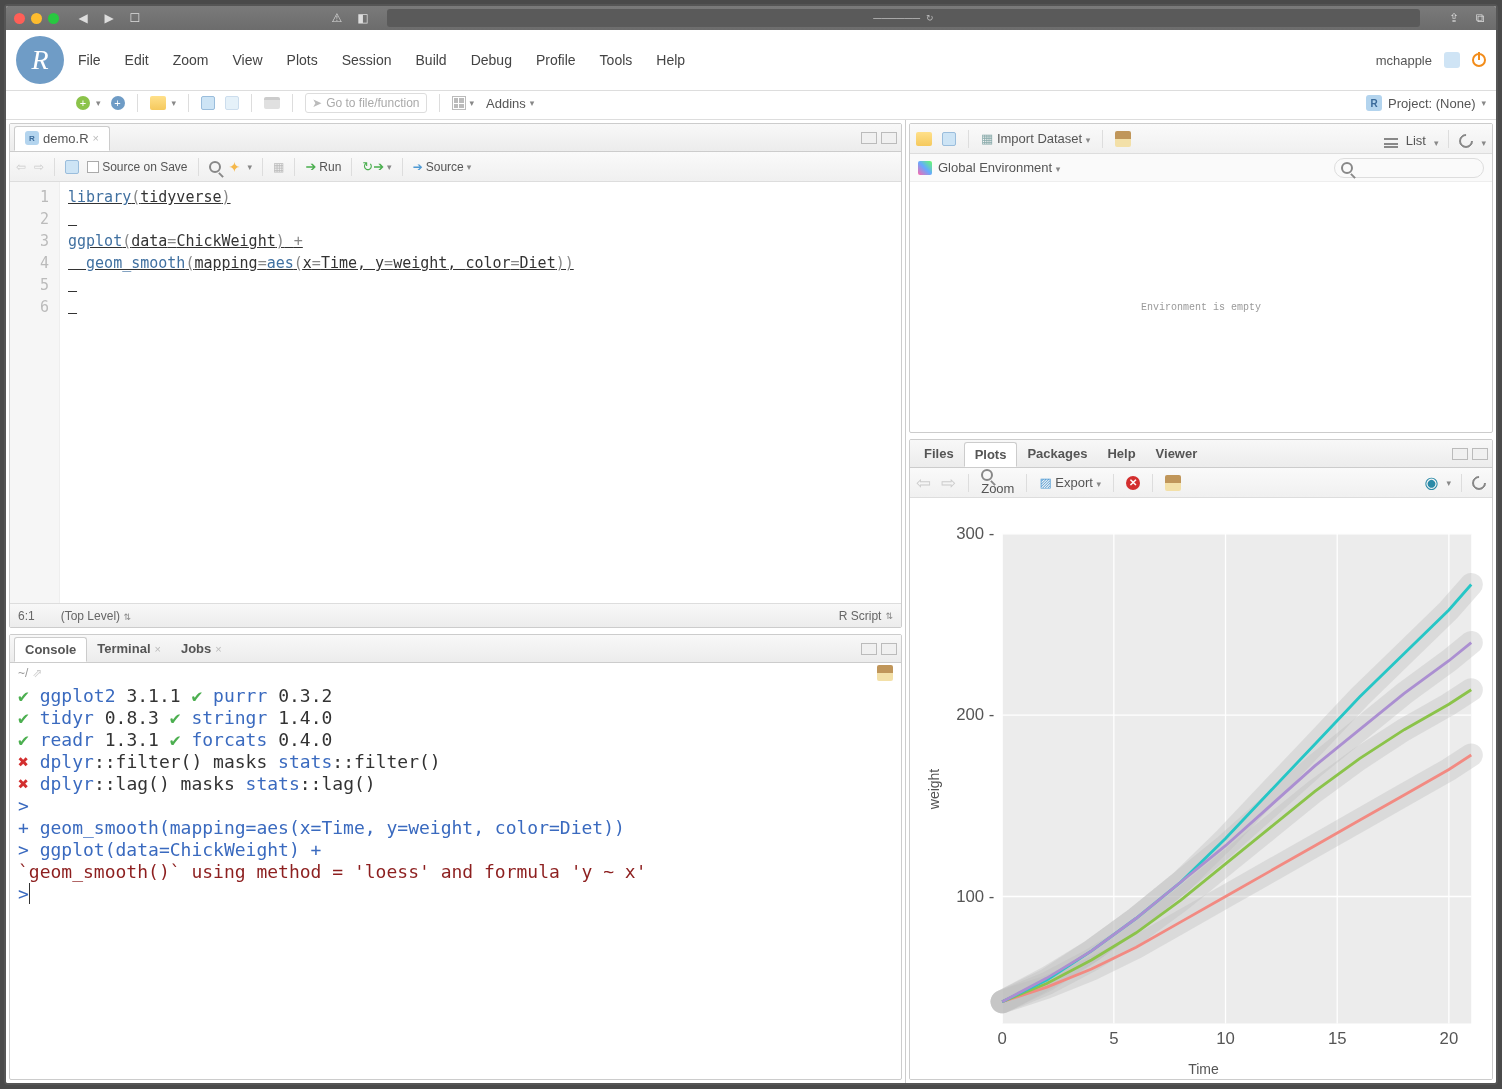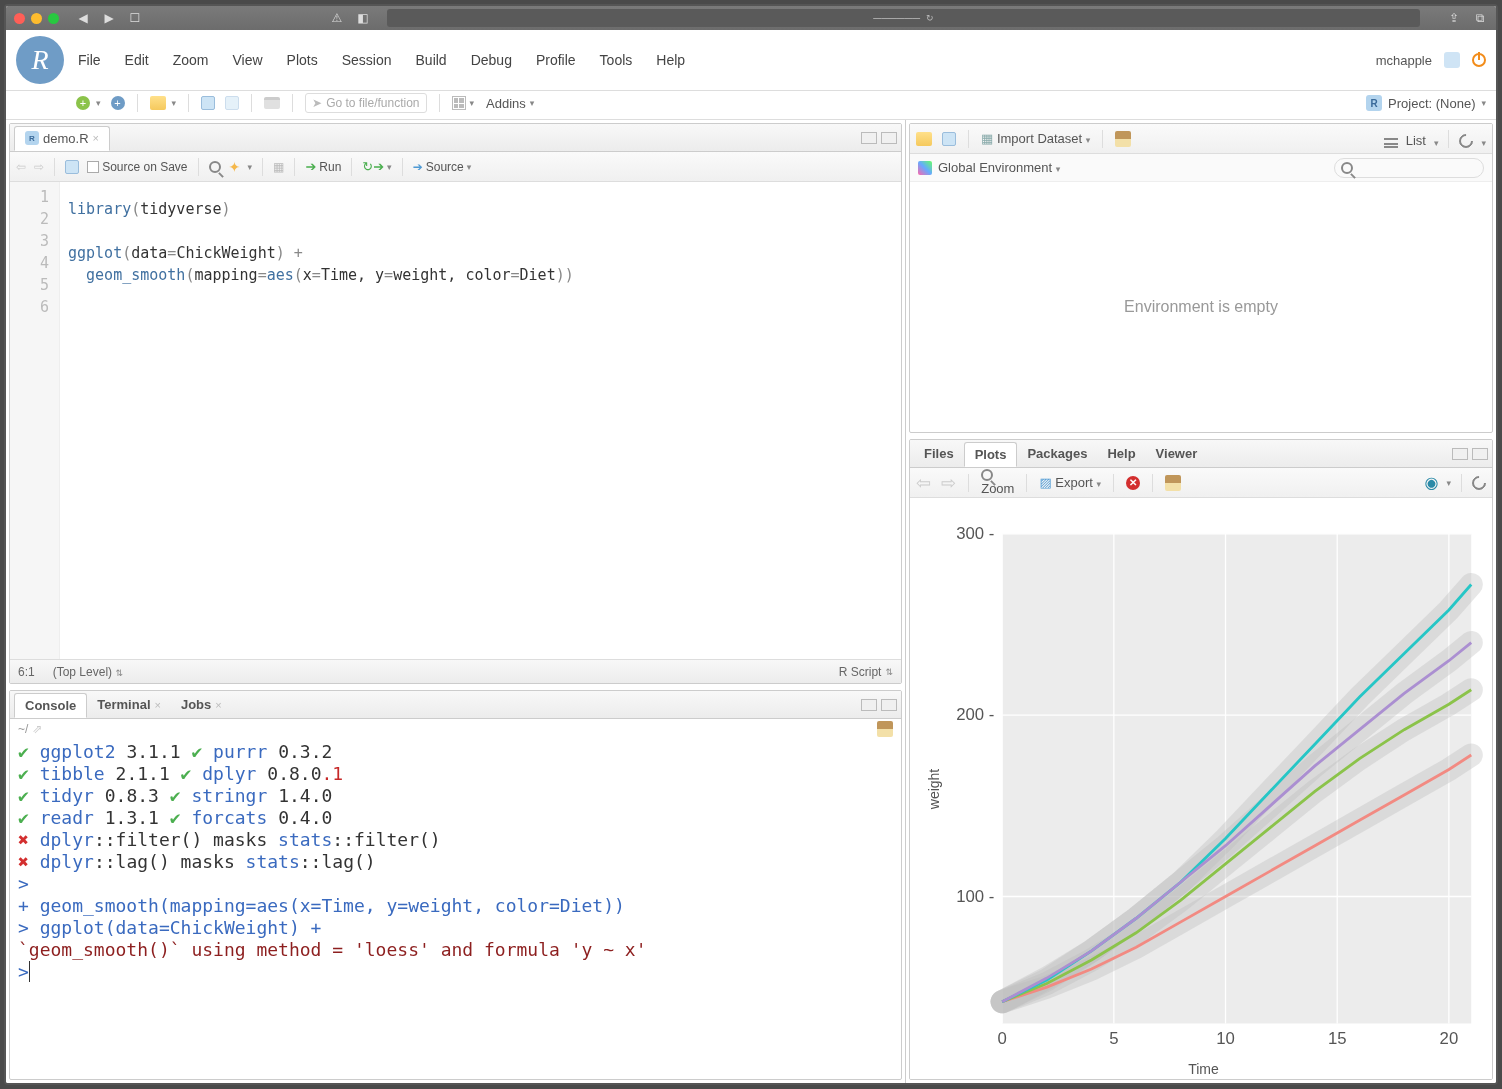--- a/index.html
+++ b/index.html
@@ -29,45 +29,45 @@
 .addins{display:flex;align-items:center;gap:4px;font-size:13px;color:#555;}
 .grid-icon{width:14px;height:14px;border:1px solid #bbb;display:grid;grid-template-columns:1fr 1fr;grid-template-rows:1fr 1fr;gap:1px;padding:1px;}
 .grid-icon div{background:#bbb;}
 .project-label{margin-left:auto;display:flex;align-items:center;gap:6px;font-size:13px;color:#555;}
 .rbadge{width:16px;height:16px;background:#b3d4ee;border-radius:3px;font-size:10px;display:flex;align-items:center;justify-content:center;color:#3a6a9a;font-weight:bold;}
 .panes { flex:1; display:flex; }
 .left-col{flex:1;display:flex;flex-direction:column;border-right:1px solid #ccc;}
 .right-col{width:590px;display:flex;flex-direction:column;}
 .pane{display:flex;flex-direction:column;border:1px solid #ccc;margin:3px;border-radius:2px;overflow:hidden;}
 .source-pane{flex:1;}
-.console-pane{height:390px;}
+.console-pane{height:446px;}
 .env-pane{height:310px;}
 .plot-pane{flex:1;}
 .tabbar{background:linear-gradient(#f8f8f8,#ececec);border-bottom:1px solid #ccc;display:flex;align-items:center;height:28px;padding:0 4px;}
 .tab{padding:4px 10px;font-size:13px;color:#555;display:flex;align-items:center;gap:4px;}
 .tab.active{background:#fff;border:1px solid #ccc;border-bottom:1px solid #fff;border-radius:3px 3px 0 0;margin-bottom:-1px;}
 .tab .close-x{color:#bbb;font-size:11px;}
 .win-ctrl{margin-left:auto;display:flex;gap:4px;}
 .win-btn{width:16px;height:12px;border:1px solid #bbb;background:#f0f0f0;}
 .subtoolbar{background:linear-gradient(#fafafa,#f0f0f0);border-bottom:1px solid #ddd;display:flex;align-items:center;height:30px;padding:0 6px;gap:8px;font-size:12px;color:#555;}
 .subtoolbar .sb-item{display:flex;align-items:center;gap:3px;}
 .checkbox-empty{width:12px;height:12px;border:1px solid #aaa;background:#fff;}
 .run-arrow{color:#4caf50;font-size:13px;}
 .editor-body{flex:1;display:flex;font-family:Menlo,Monaco,Consolas,monospace;font-size:15px;line-height:22px;overflow:hidden;}
 .gutter{width:50px;background:#f6f6f6;color:#bbb;text-align:right;padding:4px 10px 0 0;border-right:1px solid #eee;}
-.code{flex:1;padding:16px 8px;white-space:pre;color:#333;}
+.code{flex:1;padding:4px 8px;white-space:pre;color:#333;text-decoration:underline;}
 .c-kw{color:#4070a0;}.c-paren{color:#888;}.c-op{color:#888;}
-.statusbar{background:linear-gradient(#f8f8f8,#ececec);border-top:1px solid #ddd;height:24px;display:flex;align-items:center;padding:0 8px;font-size:12px;color:#666;gap:18px;}
+.statusbar{background:linear-gradient(#f8f8f8,#ececec);border-top:1px solid #ddd;height:24px;display:flex;align-items:center;padding:0 8px;font-size:12px;color:#666;gap:26px;}
 .statusbar .right{margin-left:auto;display:flex;align-items:center;gap:4px;}
 .console-path{padding:2px 8px;color:#999;font-size:12px;display:flex;align-items:center;gap:4px;}
 .console-body{flex:1;font-family:Menlo,Monaco,Consolas,monospace;font-size:18px;line-height:22px;padding:2px 8px;overflow:hidden;color:#333;}
 .check{color:#4caf50;font-weight:bold;}
 .cross{color:#d32f2f;font-weight:bold;}
 .blue{color:#3a6abf;}.red{color:#c62828;}.darkred{color:#8d1f1f;}
-.env-body{flex:1;display:flex;align-items:center;justify-content:center;color:#999;font-size:16px;}
+.env-body{flex:1;display:flex;align-items:center;justify-content:center;color:#999;font-size:10px;font-family:Liberation Mono, monospace;}
 .env-toolbar{background:linear-gradient(#fafafa,#f0f0f0);border-bottom:1px solid #ddd;height:30px;display:flex;align-items:center;padding:0 6px;gap:10px;font-size:13px;color:#555;}
 .env-scope{background:#fafafa;border-bottom:1px solid #eee;height:28px;display:flex;align-items:center;padding:0 8px;gap:6px;font-size:13px;color:#555;}
 .search-box{margin-left:auto;width:150px;height:20px;border:1px solid #ddd;border-radius:10px;display:flex;align-items:center;padding:0 6px;color:#bbb;}
 .plot-toolbar{background:linear-gradient(#fafafa,#f0f0f0);border-bottom:1px solid #ddd;height:30px;display:flex;align-items:center;padding:0 6px;gap:10px;font-size:13px;color:#555;}
 .plot-area{flex:1;position:relative;background:#fff;display:flex;}
 .chart-wrap{flex:1;position:relative;padding:10px 0 4px 20px;display:flex;}
 .yaxis-label{position:absolute;left:4px;top:50%;transform:translateY(-50%) rotate(-90deg);font-size:14px;color:#555;}
 .xaxis-label{position:absolute;bottom:2px;left:50%;transform:translateX(-50%);font-size:14px;color:#555;}
 .plot-svg{flex:1;}
 .caret{font-size:9px;color:#888;}
@@ -279,21 +279,20 @@
           </div>
           <div class="console-path">
             <span>~/</span>
             <span style="color:#ccc">⇗</span>
             <span style="margin-left:auto">
                 <div class="broom"></div>
               </span>
           </div>
           <div class="console-body" id="console-body">
               <div><span class="check">✔</span> <span class="blue">ggplot2</span> 3.1.1       <span class="check">✔</span> <span class="blue">purrr  </span> 0.3.2</div>
-              <div><span class="check">✔</span> <span class="blue">tibble </span> 2.1.1       <span class="check">✔</span> <span class="blue">dplyr  </span> 0.8.0<span class="red">.1</span></div>
               <div><span class="check">✔</span> <span class="blue">tidyr  </span> 0.8.3       <span class="check">✔</span> <span class="blue">stringr</span> 1.4.0</div>
               <div><span class="check">✔</span> <span class="blue">readr  </span> 1.3.1       <span class="check">✔</span> <span class="blue">forcats</span> 0.4.0</div>
               <div><span class="cross">✖</span> <span class="blue">dplyr</span>::filter() masks <span class="blue">stats</span>::filter()</div>
               <div><span class="cross">✖</span> <span class="blue">dplyr</span>::lag()    masks <span class="blue">stats</span>::lag()</div>
               <div><span class="blue">&gt;</span></div>
               <div><span class="blue">+   geom_smooth(mapping=aes(x=Time, y=weight, color=Diet))</span></div>
               <div><span class="blue">&gt; ggplot(data=ChickWeight) +</span></div>
               <div><span class="darkred">`geom_smooth()` using method = 'loess' and formula 'y ~ x'</span></div>
               <div><span class="blue">&gt;</span> <span style="border-left:1px solid #333"></span></div>
             </div>

